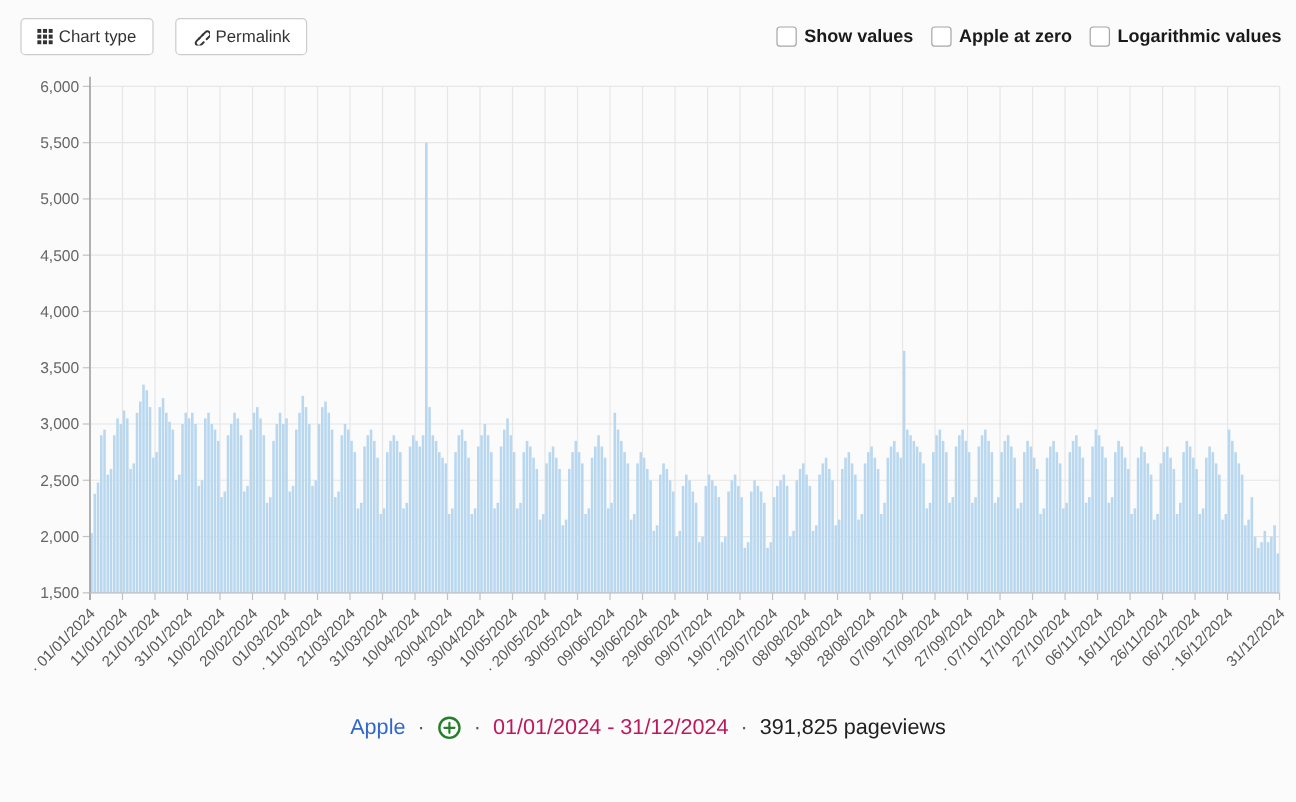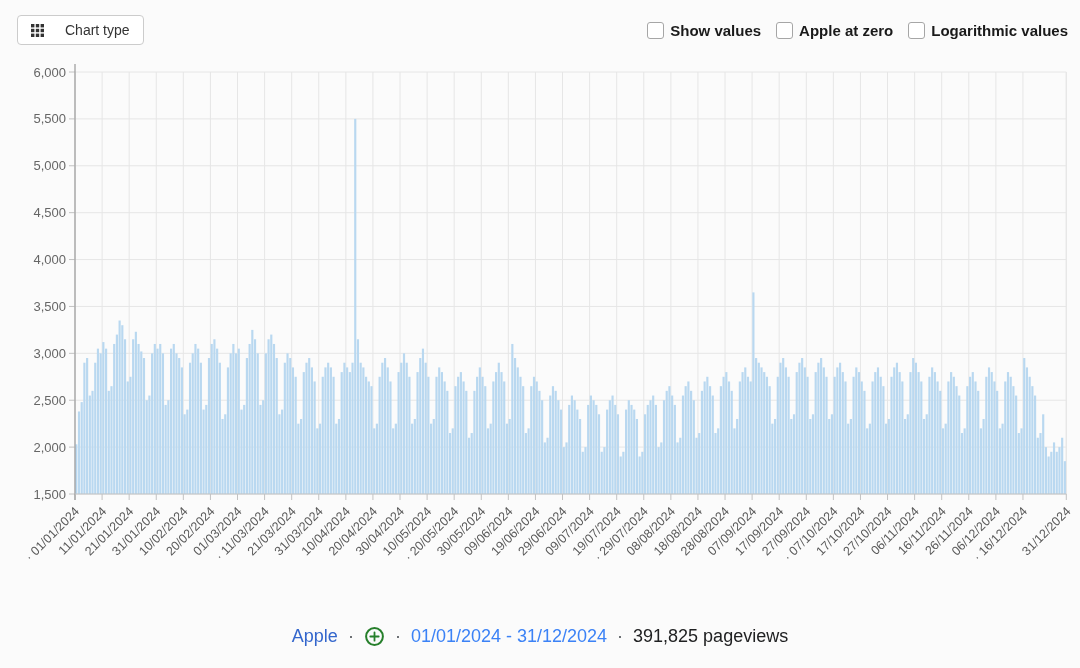--- a/index.html
+++ b/index.html
@@ -13,21 +13,21 @@
   }
   .page { position:absolute; inset:0; width:1080px; height:668px; }
 
   
   .toolbar {
     position:absolute; top:12px; left:17px; right:12px; height:36px;
     display:flex; align-items:center;
   }
   .btn-group { display:flex; gap:18px; }
   .btn {
-    display:inline-flex; align-items:center; gap:21px;
+    display:inline-flex; align-items:center; gap:5px;
     background:#fff; border:1px solid #ccc; border-radius:4px;
     padding:7px 13px; font-size:14px; color:#333; cursor:pointer;
     line-height:1; white-space:nowrap;
   }
   .btn svg { display:block; }
   .caret {
     display:inline-block; width:0; height:0; margin-left:2px;
     border-left:4px solid transparent; border-right:4px solid transparent;
     border-top:5px solid #333;
   }
@@ -40,28 +40,28 @@
     border:1px solid #a6a6a6; border-radius:3px; flex:0 0 auto;
   }
   .check-item b { font-size:15px; font-weight:bold; color:#1a1a1a; }
 
   
   .chart-wrap { position:absolute; top:60px; left:0; width:1080px; height:530px; }
   .chart-wrap svg { display:block; }
 
   
   .legend {
-    position:absolute; top:618px; left:0; width:1080px; height:36px;
+    position:absolute; top:588px; left:0; width:1080px; height:36px;
     display:flex; align-items:center; justify-content:center;
     font-size:18px; color:#54595d;
   }
   .legend > * { margin:0 5px; }
   .legend .article { color:#3366cc; text-decoration:none; cursor:pointer; }
   .legend .sep { color:#54595d; }
-  .legend .range { color:#3b82f6; }
+  .legend .range { color:#be185d; }
   .legend .total { color:#202122; }
   .plus-icon { display:inline-flex; align-items:center; cursor:pointer; }
 </style>
 </head>
 <body>
 
 <div class="page">
 
   <div class="toolbar">
     <div class="btn-group">
@@ -75,20 +75,32 @@
               <rect x="0" y="4.8" width="3.4" height="3.4"></rect>
                 <rect x="4.8" y="4.8" width="3.4" height="3.4"></rect>
                 <rect x="9.6" y="4.8" width="3.4" height="3.4"></rect>
               <rect x="0" y="9.6" width="3.4" height="3.4"></rect>
                 <rect x="4.8" y="9.6" width="3.4" height="3.4"></rect>
                 <rect x="9.6" y="9.6" width="3.4" height="3.4"></rect>
             </g>
           </svg>
         </span>
         <span>Chart type</span>
+      </button>
+      <button class="btn">
+        <span>
+          <svg width="15" height="15" viewBox="0 0 16 16">
+            <g fill="none" stroke="#333" stroke-width="1.7" stroke-linecap="round">
+              <path d="M9.2 6.8 L11.8 4.2 a2.6 2.6 0 0 1 3.7 3.7 L13 10.4"></path>
+              <path d="M6.8 9.2 L4.2 11.8 a2.6 2.6 0 0 0 3.7 3.7 L10.4 13"></path>
+              <path d="M6 10 L10 6"></path>
+            </g>
+          </svg>
+        </span>
+        <span>Permalink</span>
       </button>
     </div>
     <div class="check-group">
       <label class="check-item">
         <span class="cb"></span>
         <b>Show values</b>
       </label>
       <label class="check-item">
         <span class="cb"></span>
         <b>Apple at zero</b>

